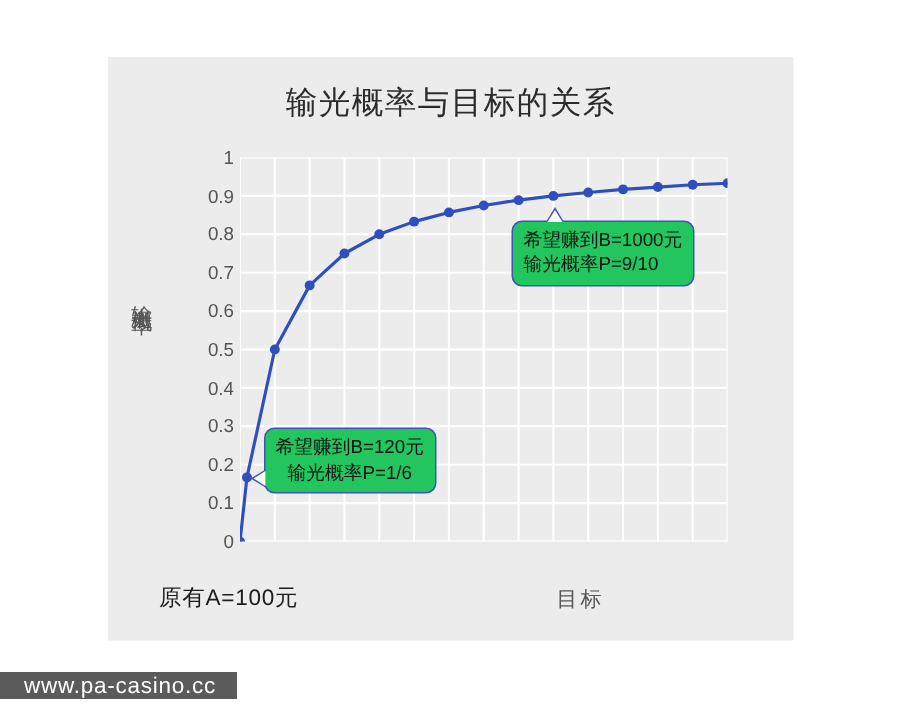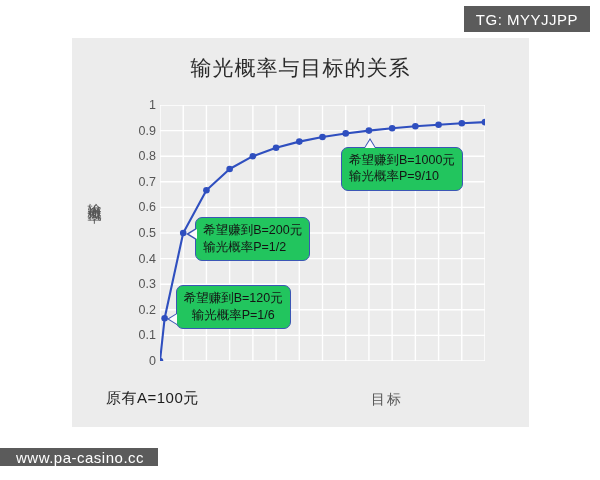--- a/index.html
+++ b/index.html
@@ -147,21 +147,20 @@
     border-left: 5px solid transparent;
     border-right: 5px solid transparent;
     border-bottom: 8px solid #fbfbfd;
   }
 </style>
 </head>
 <body>
 
 <div id="root">
 
-  <div class="wm" id="wm-top">TG: MYYJJPP</div>
 
   <div id="card">
 
     <div id="chart-title">输光概率与目标的关系</div>
 
     <div id="ylabel-text">输光概率</div>
 
     <div id="ylabels">
         <div class="ytick" style="top: 256px;">0</div>
         <div class="ytick" style="top: 230.4px;">0.1</div>
@@ -226,24 +225,20 @@
             <circle cx="325.00" cy="17.15" r="3.3" fill="#2f4fbf"></circle>
           </g>
       </svg>
     </div>
 
 
     <div id="xlabel-text">目标</div>
 
     <div id="note-a">原有A=100元</div>
 
-    <div class="callout tail-left" id="callout-b-200" style="left: 123.214px; top: 179px; --ty: 16px;">
-      <span class="ln">希望赚到B=200元</span>
-      <span class="ln">输光概率P=1/2</span>
-    </div>
 
     <div class="callout tail-left" id="callout-b-120" style="left: 103.643px; top: 247.248px; text-align: center; --ty: 33px;">
       <span class="ln">希望赚到B=120元</span>
       <span class="ln">输光概率P=1/6</span>
     </div>
 
     <div class="callout tail-up" id="callout-b-1000" style="left: 268.929px; top: 108.6px; --tx: 28px;">
       <span class="ln">希望赚到B=1000元</span>
       <span class="ln">输光概率P=9/10</span>
     </div>

